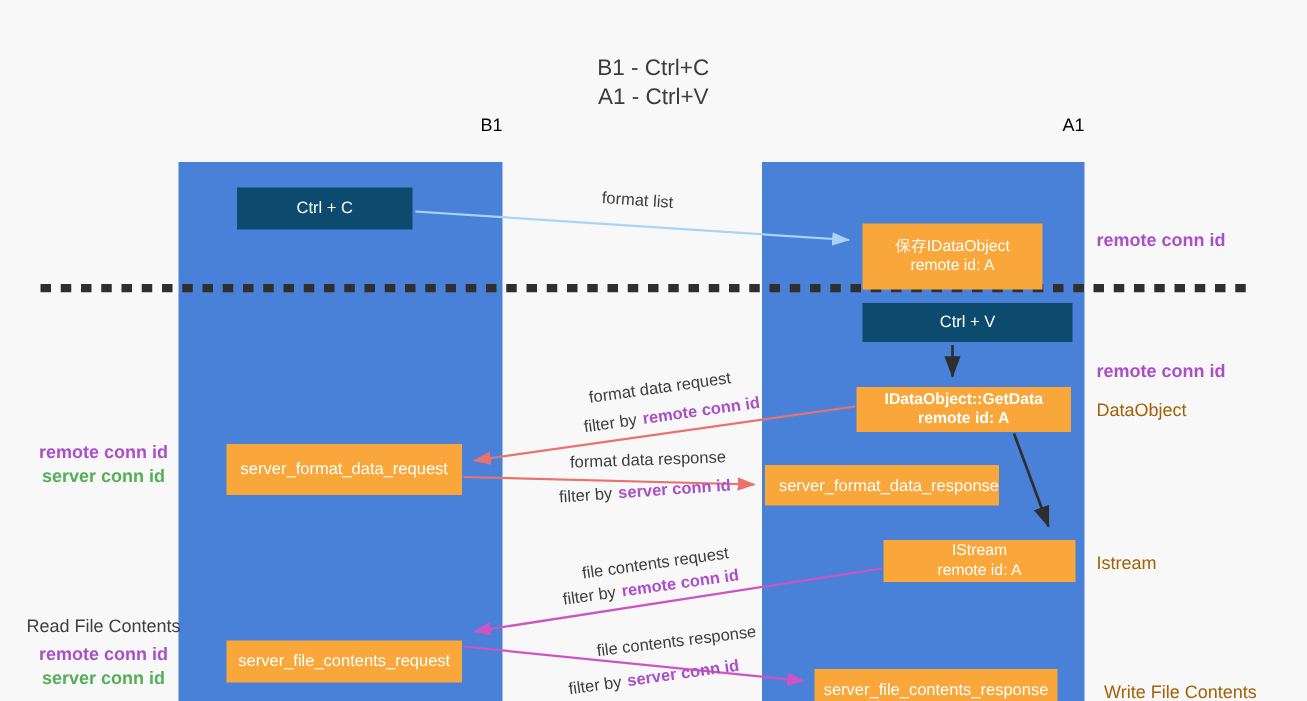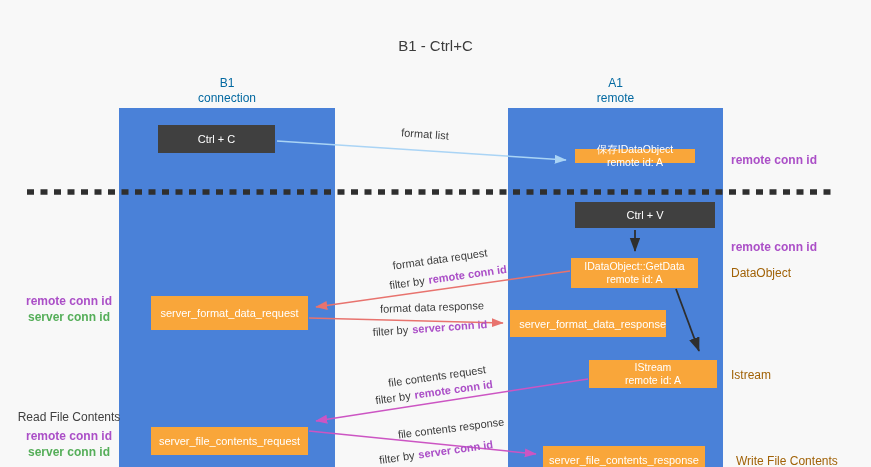--- a/index.html
+++ b/index.html
@@ -2,54 +2,53 @@
 <html><head>
 <meta charset="utf-8">
 <style>
   html,body{margin:0;padding:0;}
   body{font-family:"Liberation Sans","DejaVu Sans",sans-serif;background:#f8f8f8;}
   #canvas{position:relative;width:871px;height:467px;background:#f8f8f8;overflow:hidden;margin-top:30px;}
   .title{position:absolute;top:6px;left:0;width:871px;text-align:center;font-size:15px;color:#3c3c3c;line-height:19px;}
   .lane{position:absolute;background:#4a81d8;}
   #lane-left{left:119px;top:78px;width:216px;height:374px;}
   #lane-right{left:508px;top:78px;width:215px;height:375px;}
-  .lane-header{position:absolute;text-align:center;font-size:12px;color:#0369a1;line-height:15px;}
+  .lane-header{position:absolute;text-align:right;font-size:12px;color:#000000;line-height:15px;}
   #header-left{left:119px;top:46px;width:216px;}
   #header-right{left:508px;top:46px;width:215px;}
   svg.arrows{position:absolute;left:0;top:0;pointer-events:none;}
   .box{position:absolute;display:flex;flex-direction:column;align-items:center;justify-content:center;color:#fff;text-align:center;white-space:nowrap;}
-  .box.green{background:#404040;}
+  .box.green{background:#0c4a6e;}
   .box.orange{background:#f9a63a;}
   .box .l1{font-size:10.5px;line-height:13px;}
   .box .l2{font-size:10.5px;line-height:13px;}
   .box .single{font-size:11px;}
   .flow-label{position:absolute;white-space:nowrap;font-size:11px;color:#3c3c3c;transform-origin:center;}
   .flow-label .lead{margin-right:4px;}
   .purple{color:#ab4fc7;font-weight:bold;}
   .green-t{color:#55ae59;font-weight:bold;}
   .side-label{position:absolute;font-size:12px;color:#a16207;white-space:nowrap;}
   .side-label.bold-purple{color:#ab4fc7;font-weight:bold;}
   .leftcol{position:absolute;left:8px;width:122px;text-align:center;font-size:12px;color:#3f3f3f;line-height:16px;}
 </style>
 </head>
 <body>
 
 <div id="canvas">
 
   <div class="title">
     <div>B1 - Ctrl+C</div>
+    <div>A1 - Ctrl+V</div>
   </div>
 
   <div class="lane-header" id="header-left">
     <div>B1</div>
-    <div>connection</div>
   </div>
   <div class="lane-header" id="header-right">
     <div>A1</div>
-    <div>remote</div>
   </div>
 
   <div class="lane" id="lane-left"></div>
   <div class="lane" id="lane-right"></div>
 
   <svg class="arrows" width="871" height="467" viewBox="0 0 871 467">
     <defs>
       <marker id="m-blue" markerWidth="9" markerHeight="7" refX="7.5" refY="3" orient="auto">
         <path d="M0,0 L8,3 L0,6 z" fill="#aad4f5"></path>
       </marker>
@@ -70,30 +69,30 @@
     <line x1="570" y1="241" x2="316" y2="277" stroke="#e8736e" stroke-width="1.5" marker-end="url(#m-salmon)"></line>
     <line x1="309" y1="288" x2="503" y2="293" stroke="#e8736e" stroke-width="1.5" marker-end="url(#m-salmon)"></line>
     <line x1="588" y1="349" x2="316" y2="391" stroke="#cc55c3" stroke-width="1.5" marker-end="url(#m-magenta)"></line>
     <line x1="309" y1="401" x2="536" y2="424" stroke="#cc55c3" stroke-width="1.5" marker-end="url(#m-magenta)"></line>
   </svg>
 
   <div class="box green" style="left:158px;top:95px;width:117px;height:28px;">
     <div class="single">Ctrl + C</div>
   </div>
 
-  <div class="box orange" style="left:575px;top:119px;width:120px;height:14px;">
+  <div class="box orange" style="left:575px;top:119px;width:120px;height:44px;">
     <div class="l1">保存IDataObject</div>
     <div class="l2">remote id: A</div>
   </div>
 
   <div class="box green" style="left:575px;top:172px;width:140px;height:26px;">
     <div class="single">Ctrl + V</div>
   </div>
 
-  <div class="box orange" style="left:571px;top:228px;width:127px;height:30px;">
+  <div class="box orange" style="left:571px;top:228px;width:143px;height:30px;font-weight:bold;">
     <div class="l1">IDataObject::GetData</div>
     <div class="l2">remote id: A</div>
   </div>
 
   <div class="box orange" style="left:151px;top:266px;width:157px;height:34px;">
     <div class="single">server_format_data_request</div>
   </div>
 
   <div class="box orange" style="left:510px;top:280px;width:156px;height:27px;align-items:flex-end;">
     <div class="single">server_format_data_response</div>

